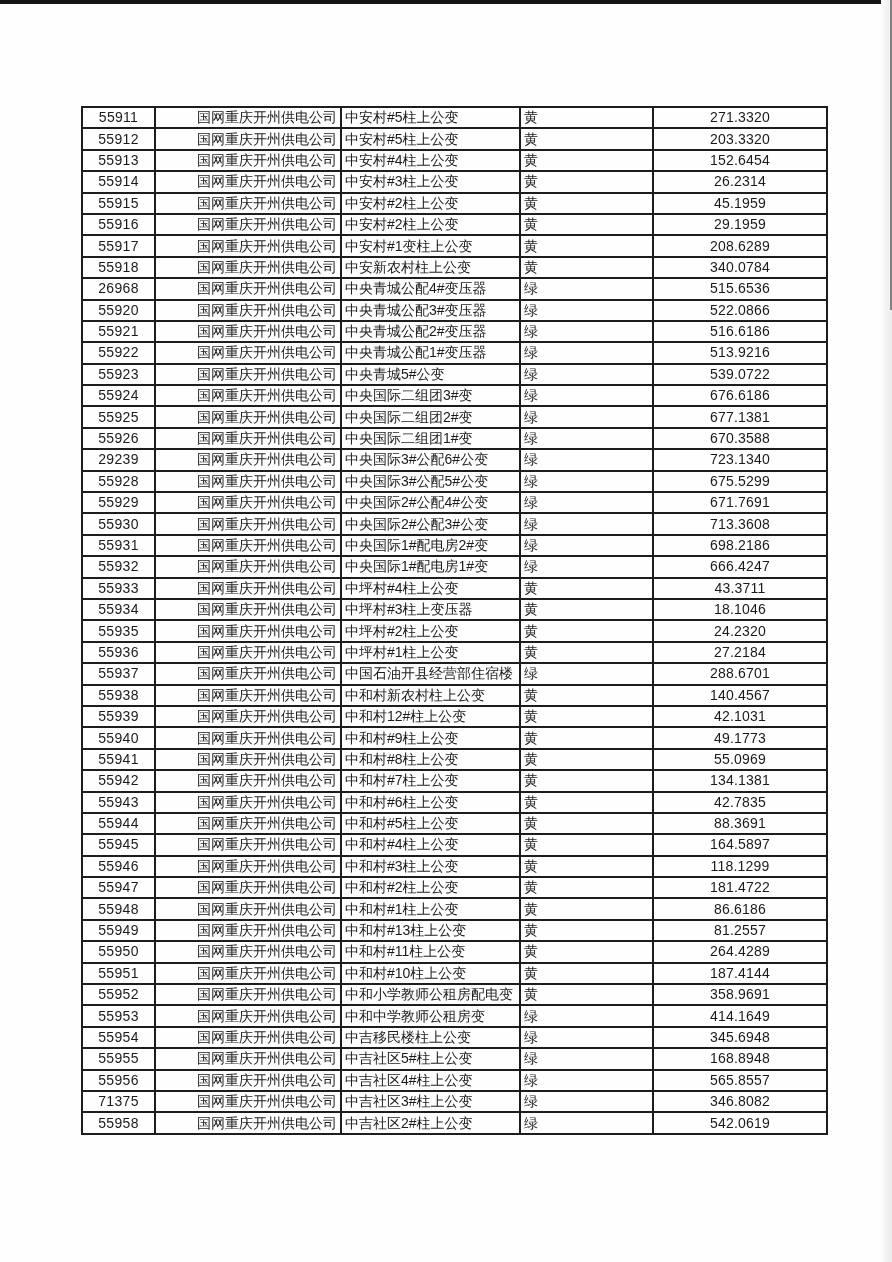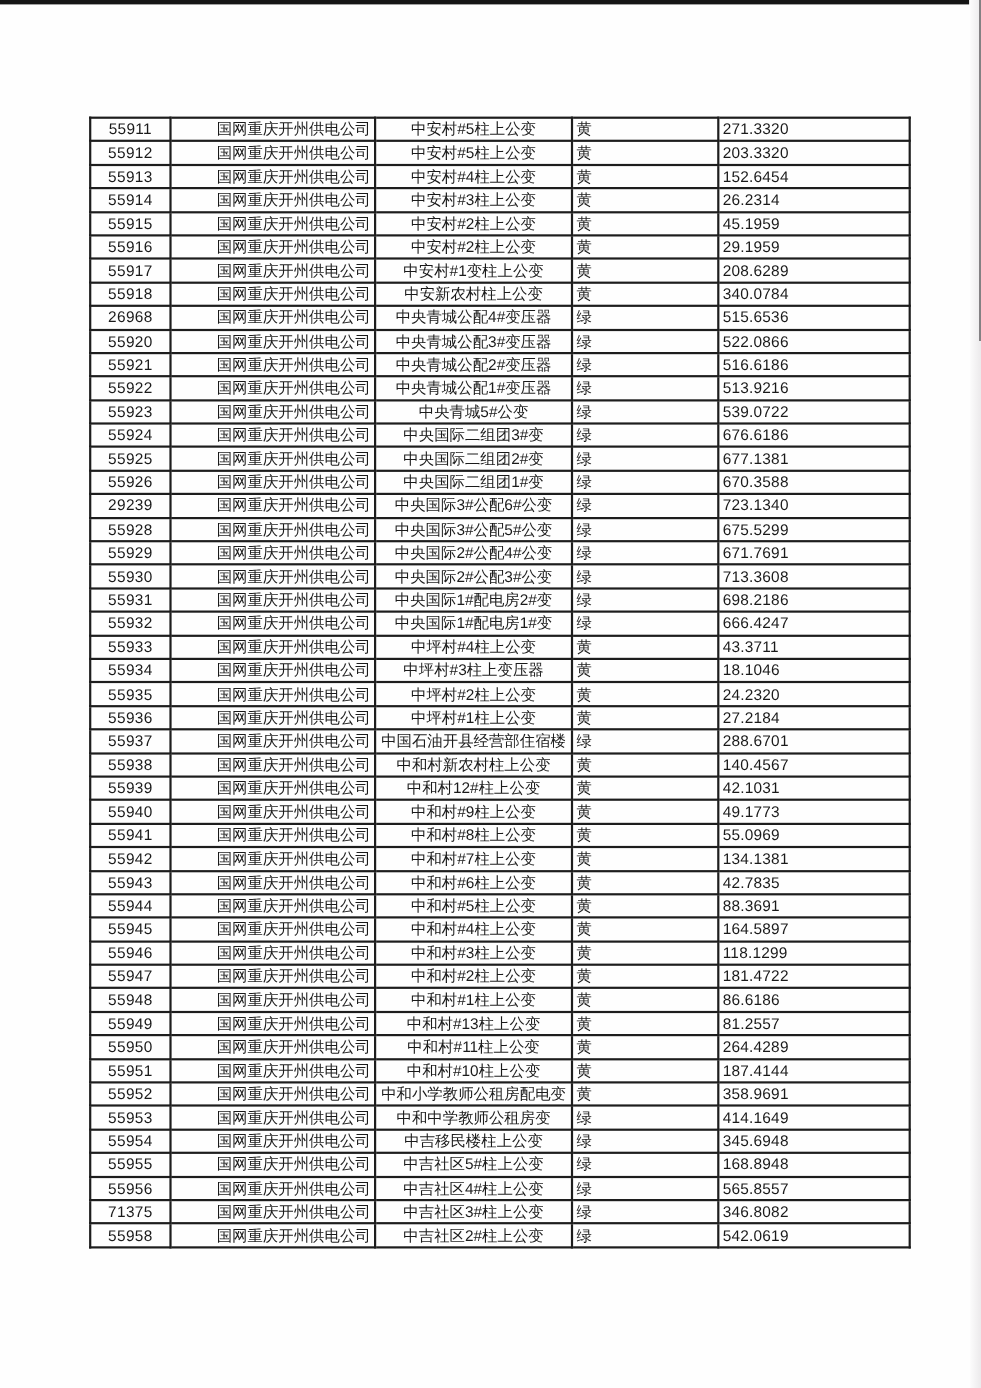--- a/index.html
+++ b/index.html
@@ -42,23 +42,23 @@
     height: 19.4px;
     padding: 0 3px;
     font-size: 14px;
     line-height: 19px;
     white-space: nowrap;
     overflow: hidden;
     vertical-align: middle;
   }
   td.col-id       { width: 65px;  text-align: center; font-size: 13.5px; letter-spacing: 0.3px; }
   td.col-company  { width: 178px; text-align: right; }
-  td.col-equipment{ width: 171px; text-align: center; }
+  td.col-equipment{ width: 171px; text-align: left; }
   td.col-status   { width: 125px; text-align: left; }
-  td.col-value    { width: 166px; text-align: left; font-size: 13.5px; letter-spacing: 0.2px; }
+  td.col-value    { width: 166px; text-align: center; font-size: 13.5px; letter-spacing: 0.2px; }
 </style>
 </head>
 <body>
 
 <div class="page">
   <div class="top-line"></div>
   <div class="edge-shadow"></div>
   <div class="edge-dark"></div>
   <table class="grid">
     <tbody>

